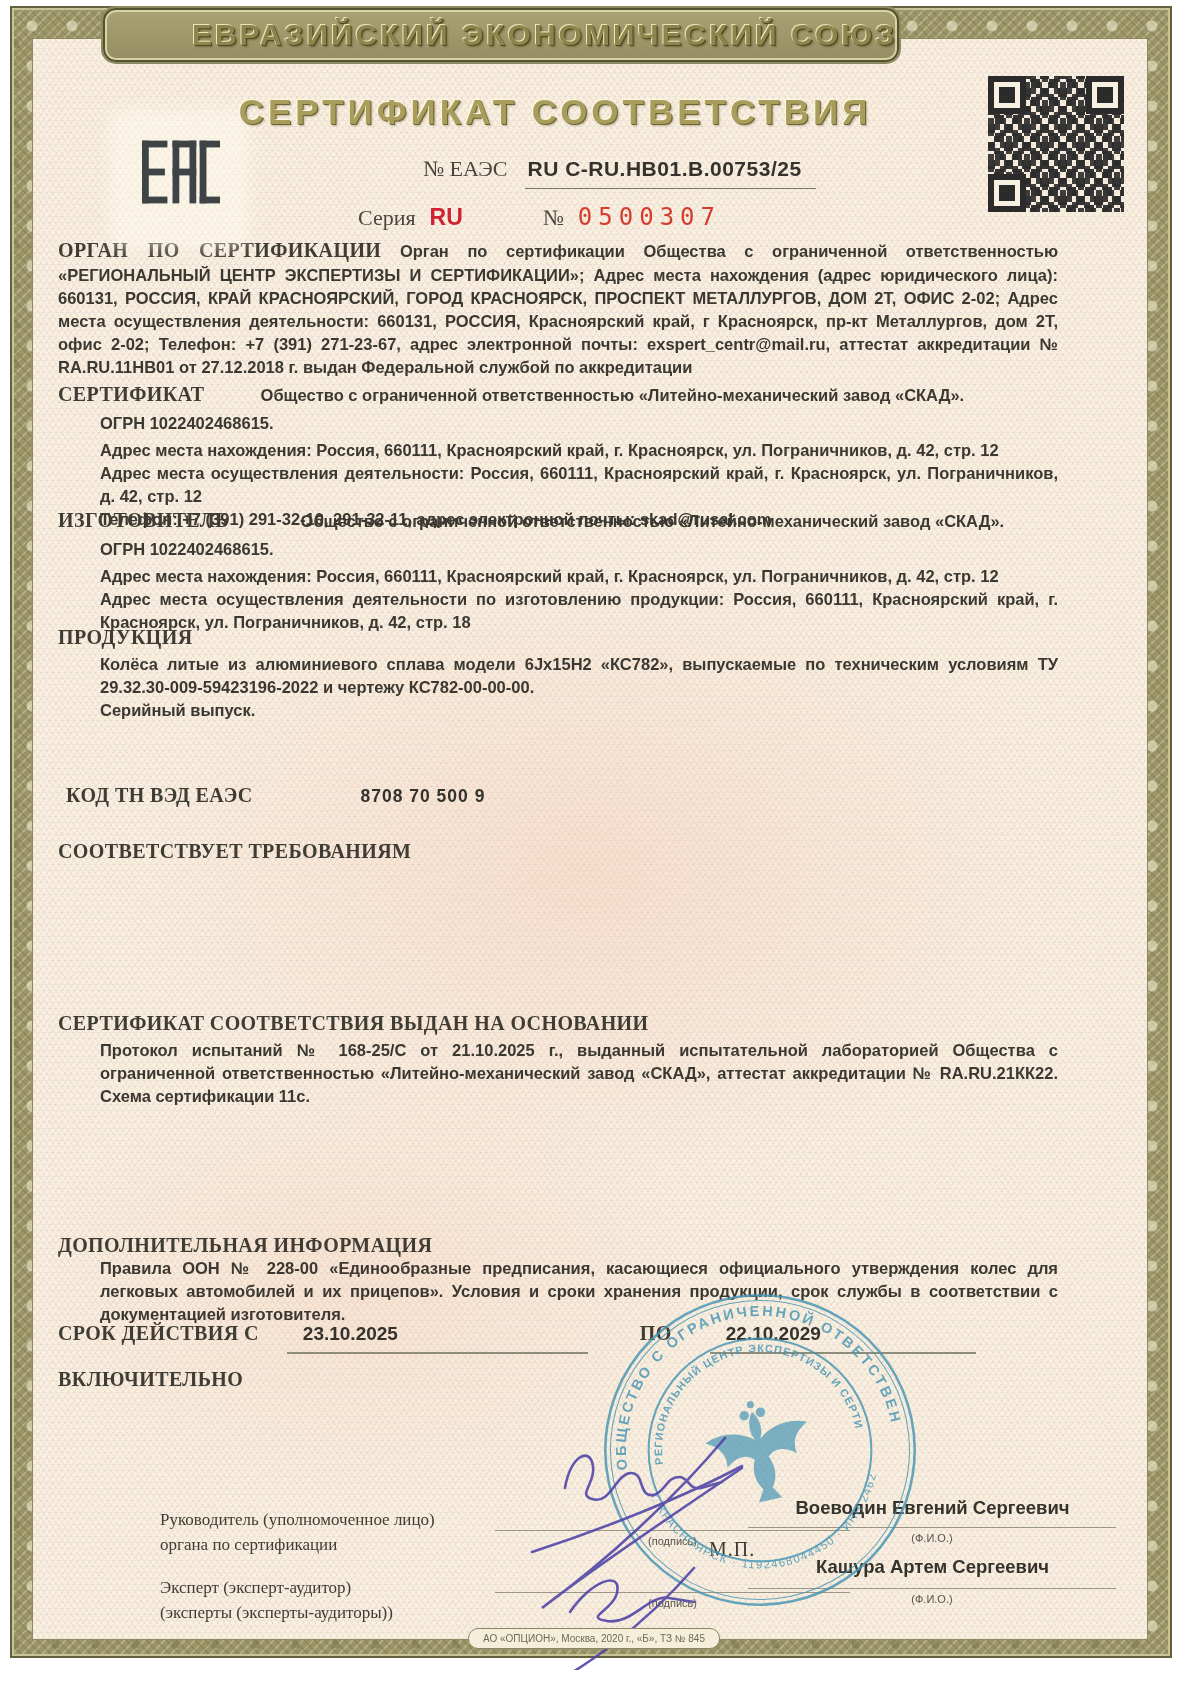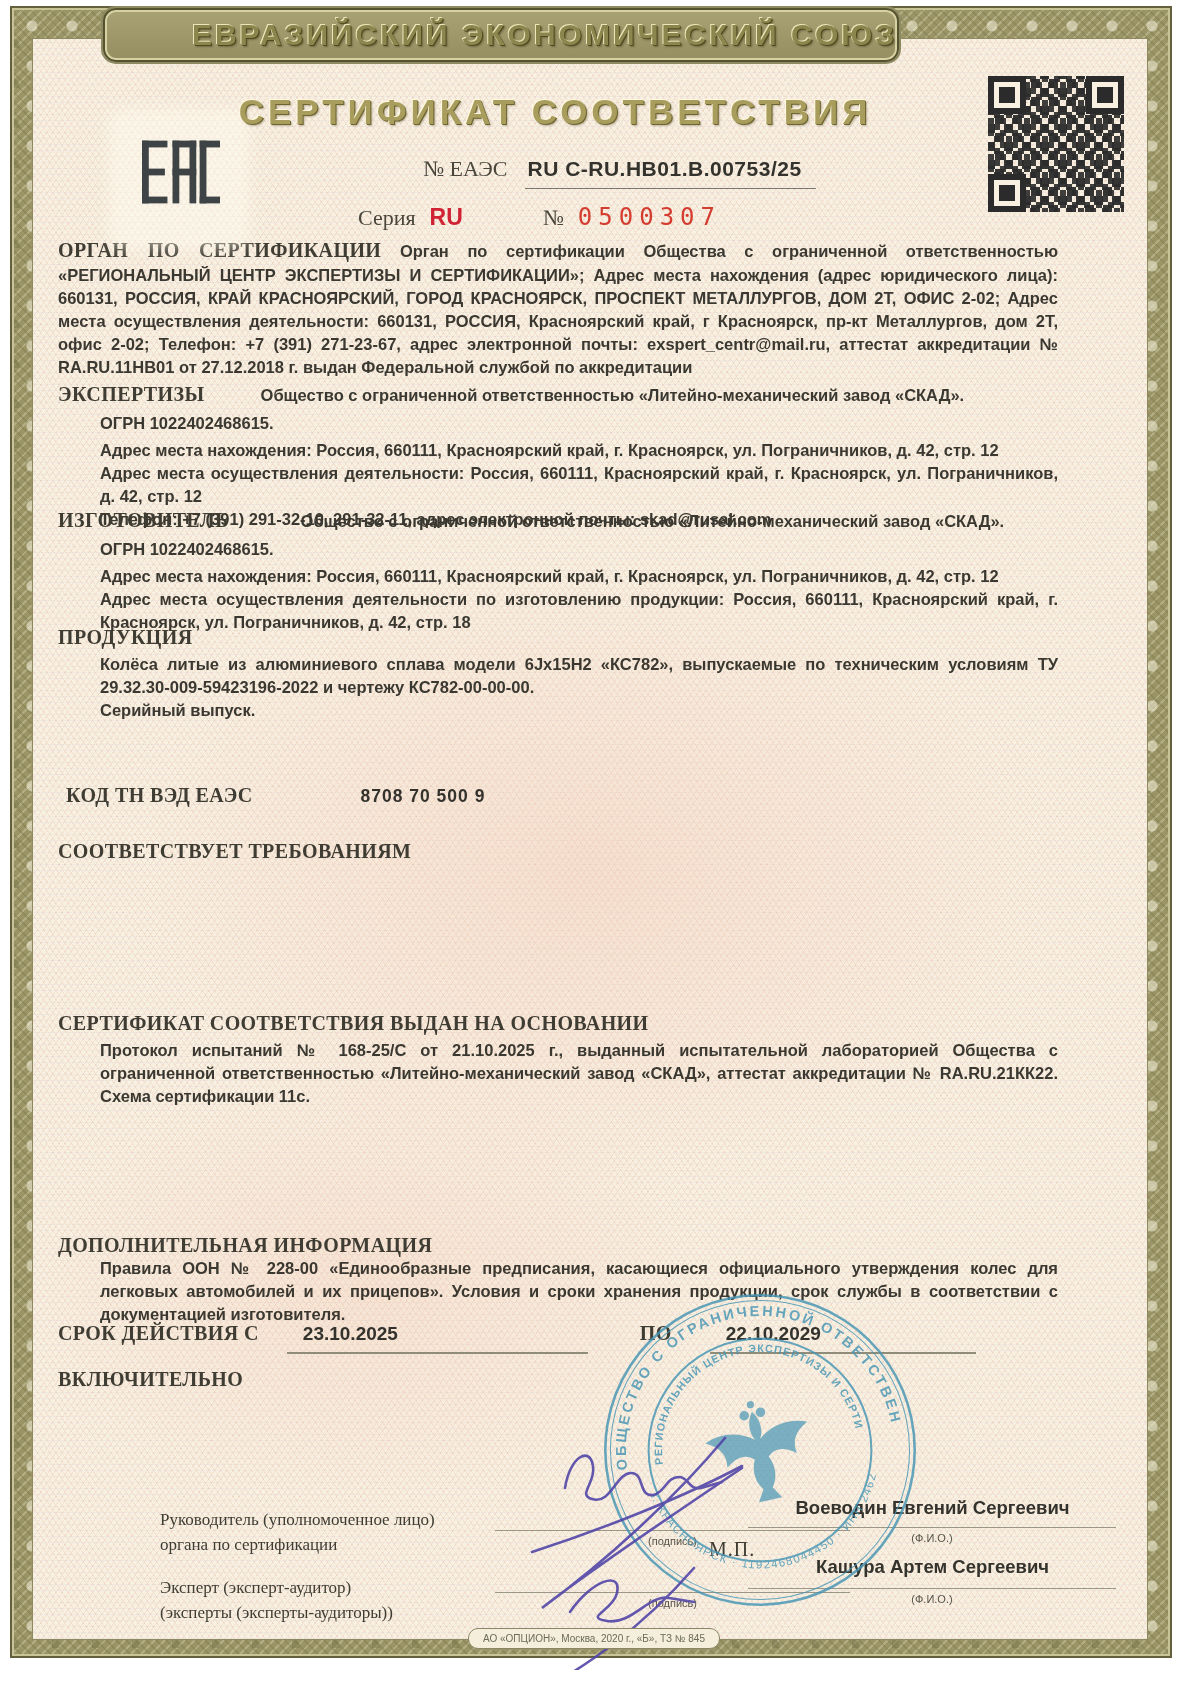--- a/index.html
+++ b/index.html
@@ -144,21 +144,21 @@
     <span class="lbl no">№</span>
     <span class="digits">0500307</span>
   </div>
 
   <div class="sec" style="top:236px">
     <p class="body-t"><span class="sec-h">ОРГАН ПО СЕРТИФИКАЦИИ</span>
       <span>Орган по сертификации Общества с ограниченной ответственностью «РЕГИОНАЛЬНЫЙ ЦЕНТР ЭКСПЕРТИЗЫ И СЕРТИФИКАЦИИ»; Адрес места нахождения (адрес юридического лица): 660131, РОССИЯ, КРАЙ КРАСНОЯРСКИЙ, ГОРОД КРАСНОЯРСК, ПРОСПЕКТ МЕТАЛЛУРГОВ, ДОМ 2Т, ОФИС 2-02; Адрес места осуществления деятельности: 660131, РОССИЯ, Красноярский край, г Красноярск, пр-кт Металлургов, дом 2Т, офис 2-02; Телефон: +7 (391) 271-23-67, адрес электронной почты: exspert_centr@mail.ru, аттестат аккредитации № RA.RU.11НВ01 от 27.12.2018 г. выдан Федеральной службой по аккредитации</span></p>
   </div>
 
   <div class="sec" style="top:380px">
-    <p class="body-t"><span class="sec-h hw1">ЭКСПЕРТИЗЫ</span>
+    <p class="body-t"><span class="sec-h hw1">СЕРТИФИКАТ</span>
       <span>Общество с ограниченной ответственностью «Литейно-механический завод «СКАД».</span></p>
     <p class="body-t ind gap4">ОГРН 1022402468615.</p>
     <p class="body-t ind gap4">Адрес места нахождения: Россия, 660111, Красноярский край, г. Красноярск, ул. Пограничников, д. 42, стр. 12</p>
     <p class="body-t ind">Адрес места осуществления деятельности: Россия, 660111, Красноярский край, г. Красноярск, ул. Пограничников, д. 42, стр. 12</p>
     <p class="body-t ind">Телефон: +7 (391) 291-32-10, 291-32-11, адрес электронной почты: skad@rusal.com</p>
   </div>
 
   <div class="sec" style="top:506px">
     <p class="body-t"><span class="sec-h hw2">ИЗГОТОВИТЕЛЬ</span>
       <span>Общество с ограниченной ответственностью «Литейно-механический завод «СКАД».</span></p>

